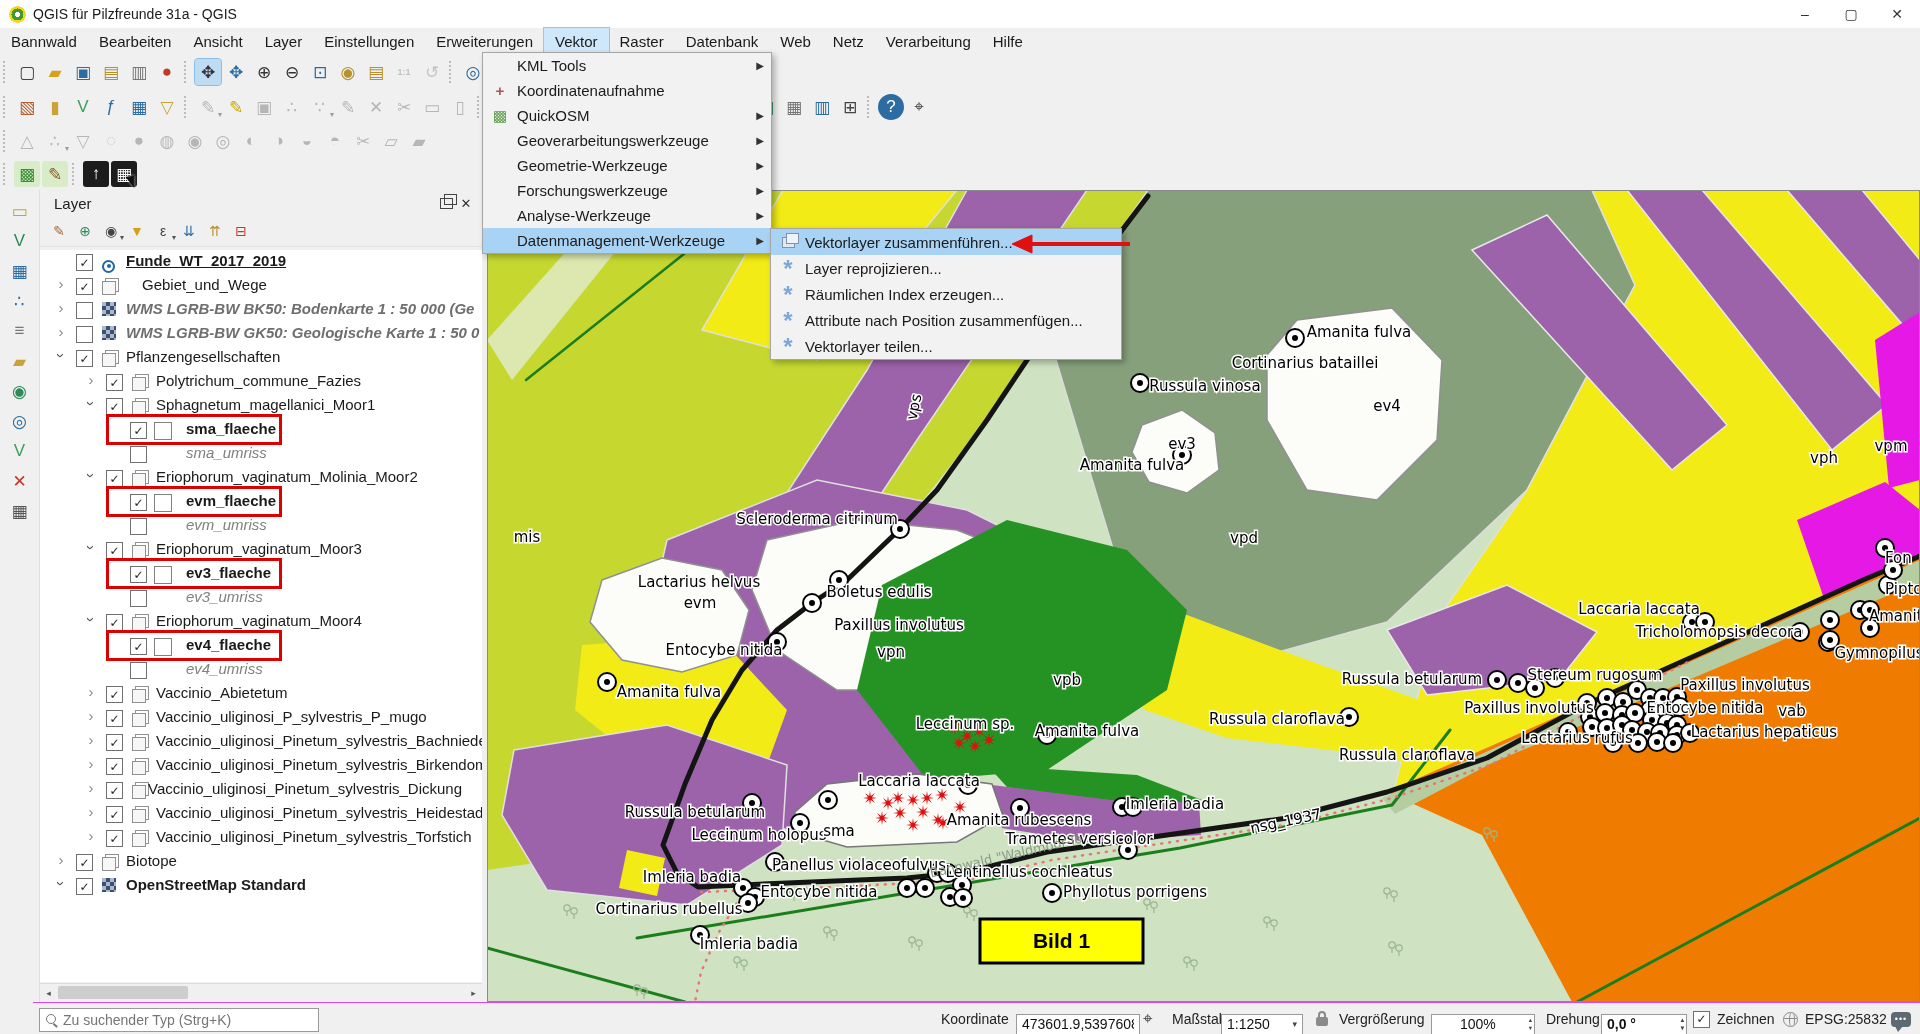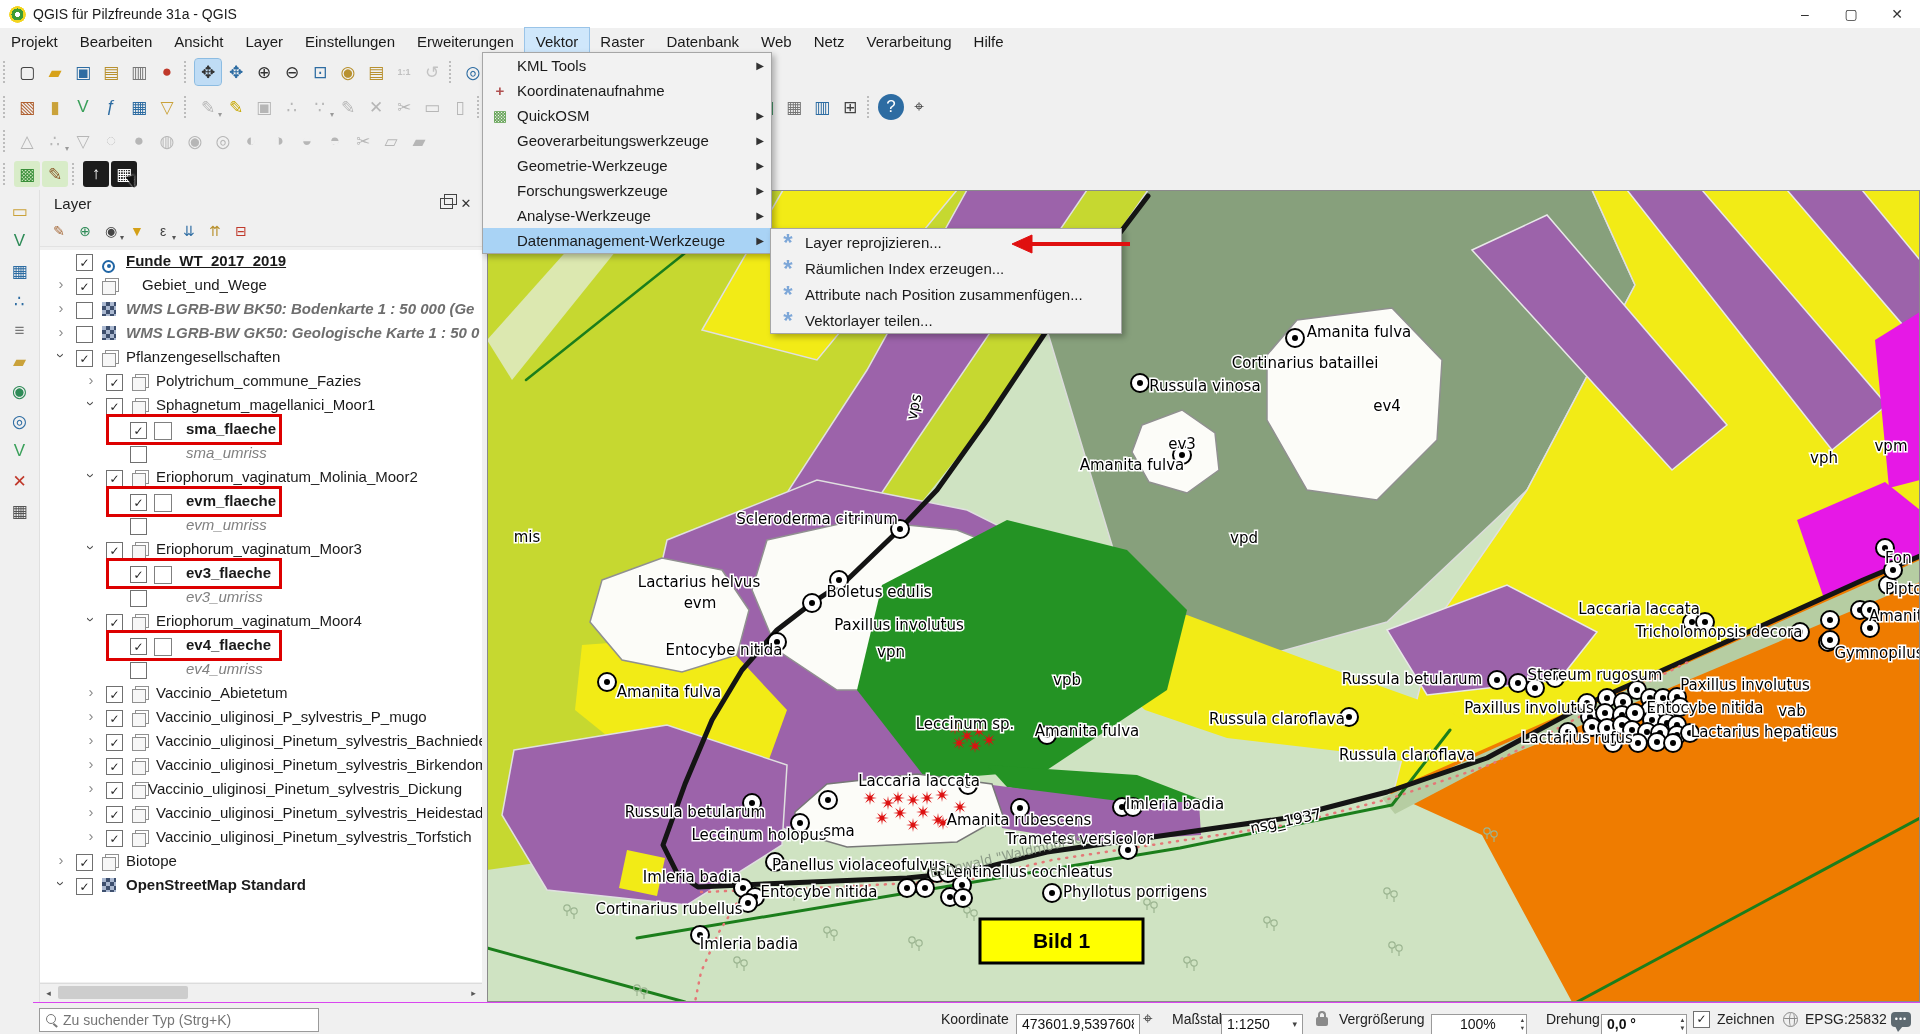--- a/index.html
+++ b/index.html
@@ -113,21 +113,21 @@
   <div id="titlebar">
     <span class="qgis-logo"></span>
     <span id="title-text">QGIS für Pilzfreunde 31a - QGIS</span>
     <div id="win-controls">
         <div class="win-btn">–</div>
         <div class="win-btn">▢</div>
         <div class="win-btn">✕</div>
       </div>
   </div>
   <div id="menubar">
-      <div class="menu-item">Projekt</div>
+      <div class="menu-item">Bannwald</div>
       <div class="menu-item">Bearbeiten</div>
       <div class="menu-item">Ansicht</div>
       <div class="menu-item">Layer</div>
       <div class="menu-item">Einstellungen</div>
       <div class="menu-item">Erweiterungen</div>
       <div class="menu-item active">Vektor</div>
       <div class="menu-item">Raster</div>
       <div class="menu-item">Datenbank</div>
       <div class="menu-item">Web</div>
       <div class="menu-item">Netz</div>
@@ -1168,20 +1168,24 @@
       <div class="pitem">
         <span>Analyse-Werkzeuge</span>
         <span class="sub">▶</span>
       </div>
       <div class="pitem hl">
         <span>Datenmanagement-Werkzeuge</span>
         <span class="sub">▶</span>
       </div>
     </div>
   <div class="popup" id="data-submenu" style="left:770px;top:228px;width:350px;">
+      <div class="pitem hl" style="height: 26px;">
+        <span class="picon"><span class="merge-ic"></span></span>
+        <span>Vektorlayer zusammenführen...</span>
+      </div>
       <div class="pitem" style="height: 26px;">
         <span class="picon"><span class="proc-star">*</span></span>
         <span>Layer reprojizieren...</span>
       </div>
       <div class="pitem" style="height: 26px;">
         <span class="picon"><span class="proc-star">*</span></span>
         <span>Räumlichen Index erzeugen...</span>
       </div>
       <div class="pitem" style="height: 26px;">
         <span class="picon"><span class="proc-star">*</span></span>
@@ -1212,21 +1216,21 @@
         <div class="sbfield" style="width:82px;display:flex;align-items:center;">
           <span>1:1250</span>
           <span class="combo-arrow">▾</span>
         </div>
       </div>
     <div class="sbitem" style="left:1283px;">
         <span class="lock-ic"></span>
       </div>
     <div class="sbitem" style="left:1306px;">Vergrößerung</div>
     <div class="sbitem" style="left:1398px;top:5px;">
-        <div class="sbfield spin" style="width:96px;display:flex;align-items:center;padding-left:28px;">
+        <div class="sbfield spin" style="width:104px;display:flex;align-items:center;padding-left:28px;">
           <span>100%</span>
         </div>
       </div>
     <div class="sbitem" style="left:1513px;">Drehung</div>
     <div class="sbitem" style="left:1568px;top:5px;">
         <div class="sbfield spin" style="width:86px;display:flex;align-items:center;font-weight:bold;">
           <span>0,0 °</span>
         </div>
       </div>
     <div class="sbitem" style="left:1660px;">

